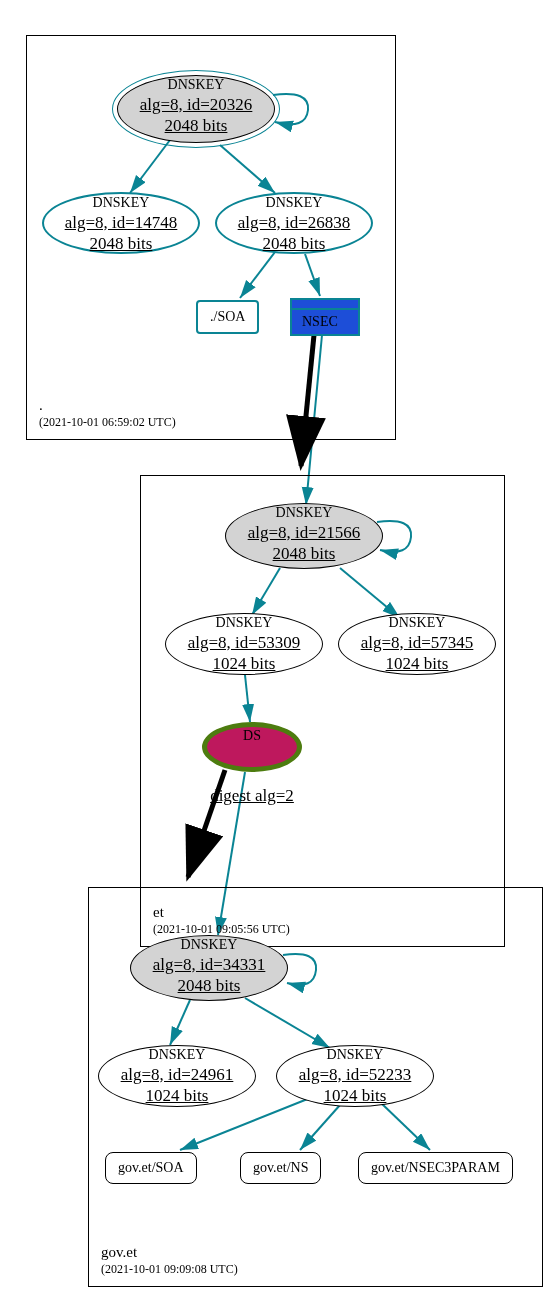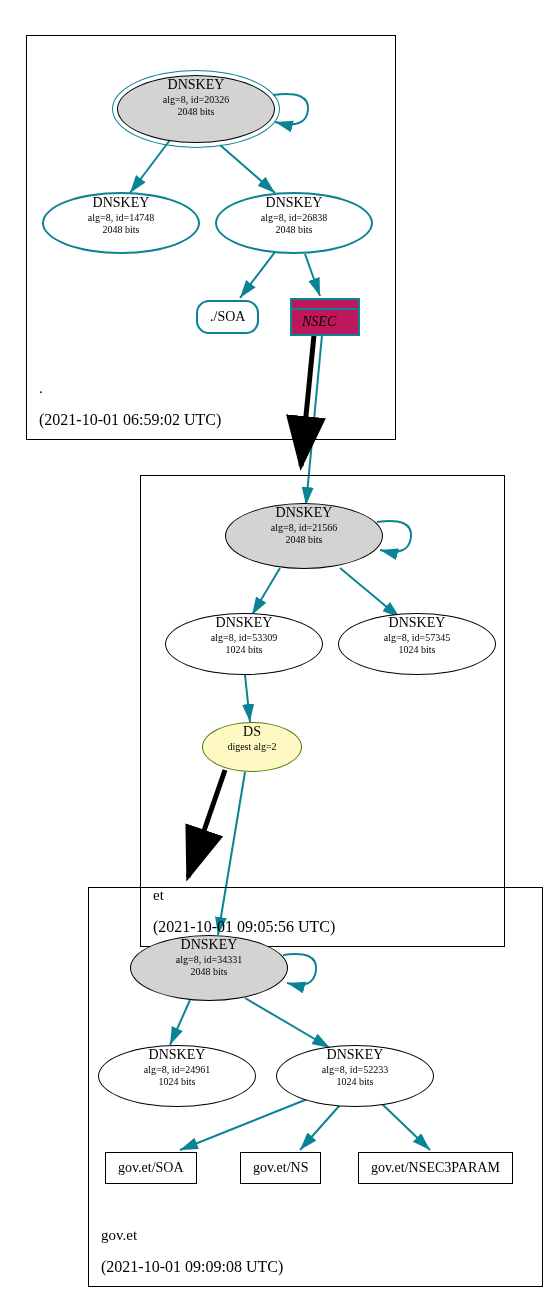--- a/index.html
+++ b/index.html
@@ -22,22 +22,21 @@
       position: absolute;
       bottom: 8px;
       left: 12px;
       font-size: 14px;
       line-height: 1.3;
     }
     .zone-name {
       font-size: 15px;
     }
     .zone-time {
-      font-size: 16px;
-      margin-top: 12px;
+      font-size: 12px;
     }
     .node {
       position: absolute;
       text-align: center;
       display: flex;
       flex-direction: column;
       justify-content: flex-start;
       align-items: center;
       font-size: 13px;
       line-height: 1.25;
@@ -58,58 +57,59 @@
     .zsk-teal {
       border: 2px solid #0a8494;
       background: white;
     }
     .zsk-black {
       border: 1px solid black;
       background: white;
     }
     .record-box {
       border: 2px solid #0a8494;
-      border-radius: 13px;
+      border-radius: 4px;
       background: white;
       padding: 6px 12px;
       font-size: 14px;
     }
     .record-box-black {
       border: 1px solid black;
-      border-radius: 0;
+      border-radius: 8px;
       background: white;
       padding: 6px 12px;
       font-size: 14px;
     }
     .nsec-box {
       border: 2px solid #0a8494;
-      background: #be185d;
+      background: #1d4ed8;
       font-size: 14px;
       display: flex;
       flex-direction: column;
-      font-style: italic;
     }
     .nsec-top {
       height: 8px;
       border-bottom: 2px solid #0a8494;
     }
     .nsec-text {
       padding: 4px 10px;
     }
     .ds-node {
-      border: 1px solid #4d7c0f;
+      border: 5px solid #4d7c0f;
       border-radius: 50%;
-      background: #fef9c3;
+      background: #be185d;
       font-size: 13px;
+      gap: 40px;
     }
     .node-title {
       font-size: 14px;
     }
     .node-sub {
-      font-size: 10px;
+      font-size: 17px;
+      text-decoration: underline;
     }
     svg {
       position: absolute;
       top: 0;
       left: 0;
       pointer-events: none;
     }
   </style>
 </head>
 <body>

